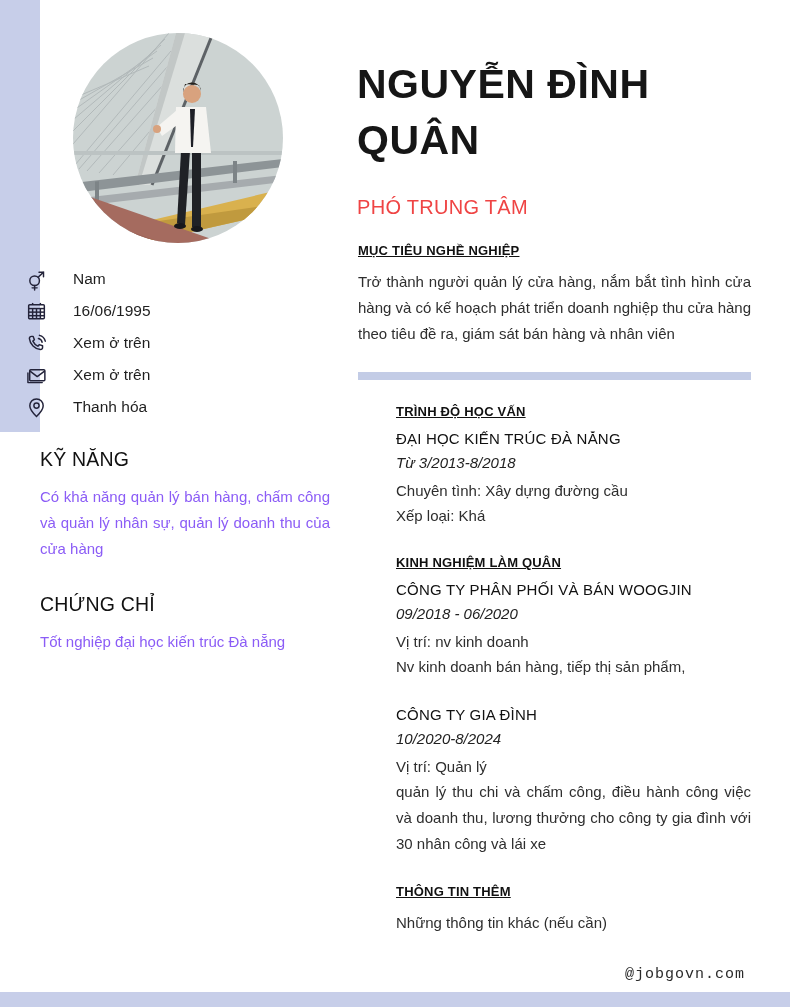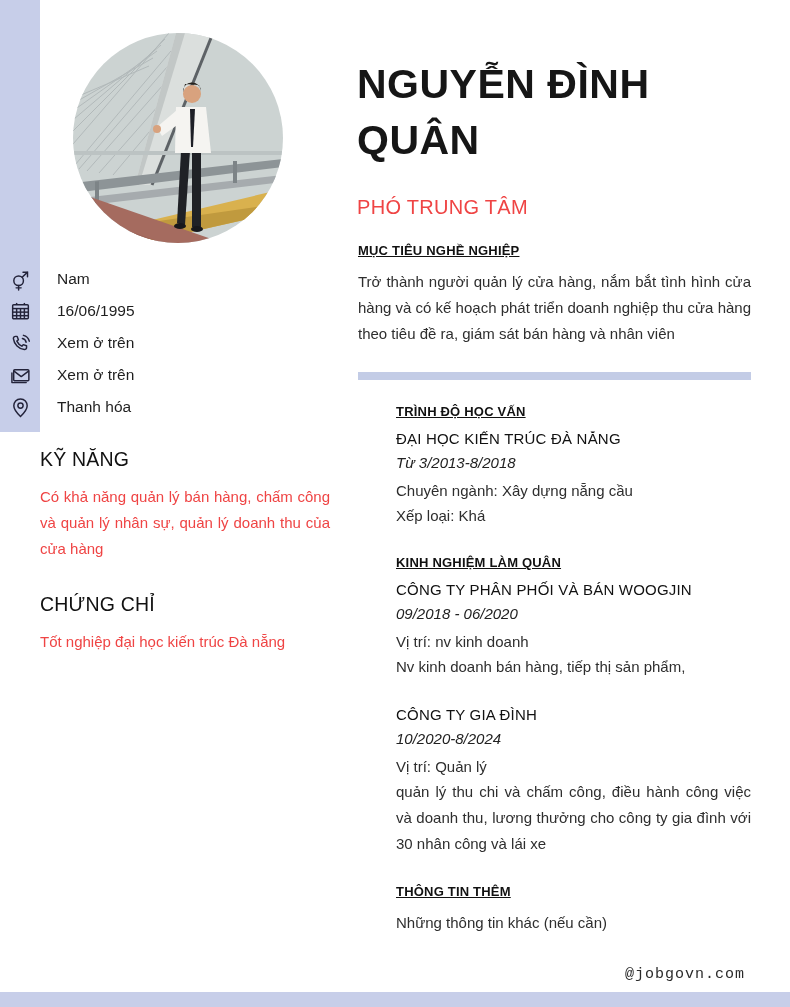--- a/index.html
+++ b/index.html
@@ -50,21 +50,21 @@
   .person-title {
     margin-top: 28px;
     font-size: 20px;
     font-weight: normal;
     color: #ef4444;
     letter-spacing: 0.3px;
   }
 
   .info-list {
     position: absolute;
-    left: 0; top: 263px;
+    left: 16px; top: 263px;
     width: 330px;
   }
   .info-row {
     display: flex;
     align-items: center;
     height: 32px;
   }
   .info-icon {
     width: 40px;
     display: flex;
@@ -87,21 +87,21 @@
   .side-heading {
     font-size: 19.5px;
     font-weight: normal;
     color: #111111;
     margin-bottom: 13px;
     letter-spacing: 0.2px;
   }
   .side-body {
     font-size: 15px;
     line-height: 26px;
-    color: #ef4444;
+    color: #8b5cf6;
     text-align: justify;
   }
   .side-section + .side-section { margin-top: 31px; }
 
   .right-col {
     position: absolute;
     left: 358px; top: 243px;
     width: 393px;
   }
   .section-heading {
@@ -300,21 +300,21 @@
   </div>
 
   <div class="divider"></div>
 
   <div class="indent">
     <div>
       <div class="section-heading">TRÌNH ĐỘ HỌC VẤN</div>
       <div class="entry">
         <div class="entry-title">ĐẠI HỌC KIẾN TRÚC ĐÀ NẴNG</div>
         <div class="entry-period">Từ 3/2013-8/2018</div>
-        <div class="entry-line">Chuyên ngành: Xây dựng nẵng cầu</div>
+        <div class="entry-line">Chuyên tình: Xây dựng đường cầu</div>
         <div class="entry-line">Xếp loại: Khá</div>
       </div>
     </div>
 
     <div>
       <div class="section-heading gap-heading">KINH NGHIỆM LÀM QUÂN</div>
       <div class="entry">
         <div class="entry-title">CÔNG TY PHÂN PHỐI VÀ BÁN WOOGJIN</div>
         <div class="entry-period">09/2018 - 06/2020</div>
         <div class="entry-line">Vị trí: nv kinh doanh</div>

